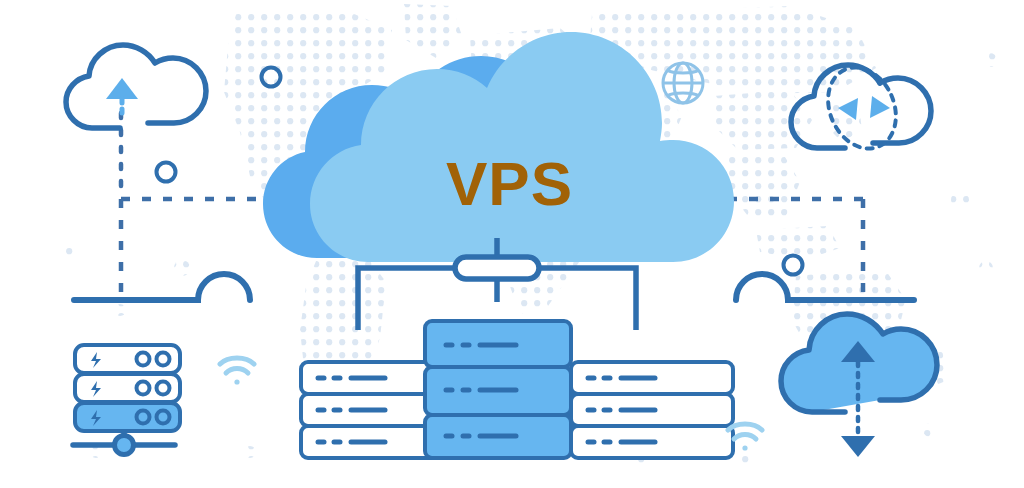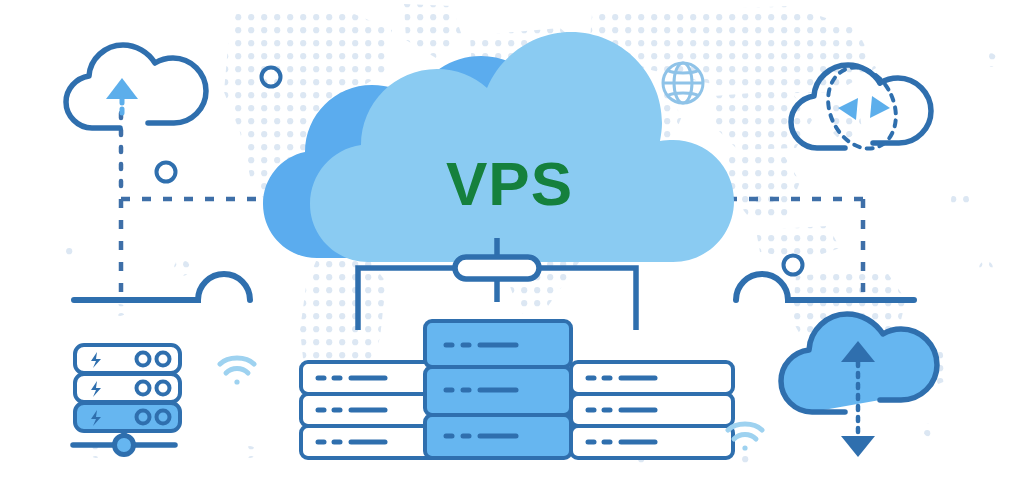--- a/index.html
+++ b/index.html
@@ -35,21 +35,21 @@
     pointer-events: none;
   }
   .vps-label span {
     position: absolute;
     left: 446px;
     top: 153px;
     font-family: "Liberation Sans", sans-serif;
     font-weight: bold;
     font-size: 62px;
     letter-spacing: 1px;
-    color: #15803d;
+    color: #a16207;
     line-height: 1;
     white-space: nowrap;
   }
 </style>
 </head>
 <body>
 
 <div id="stage">
 
   <svg class="layer" viewBox="0 0 1024 488" xmlns="http://www.w3.org/2000/svg">

